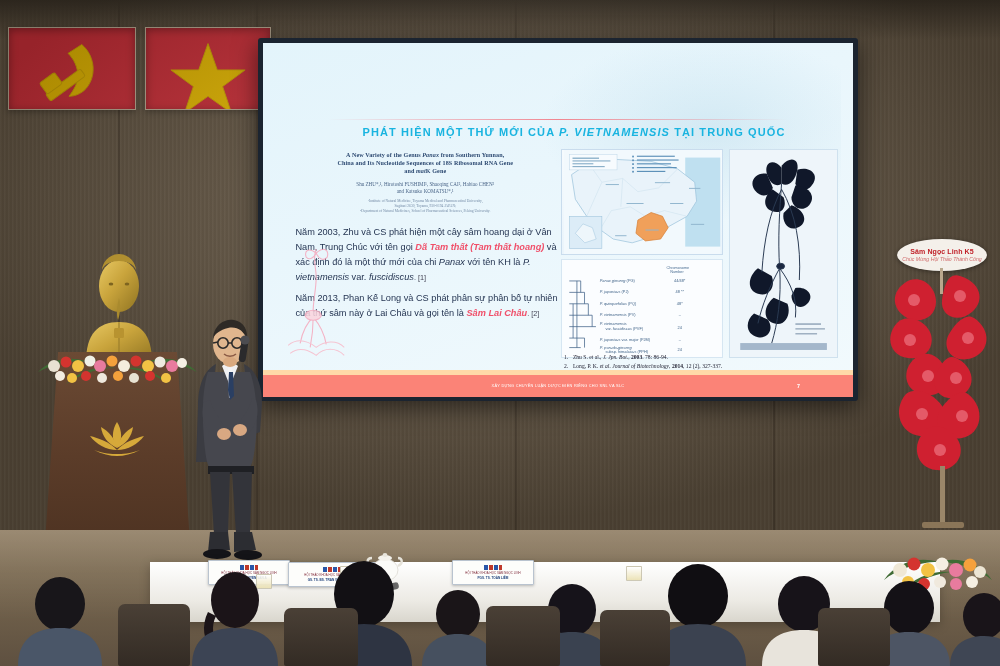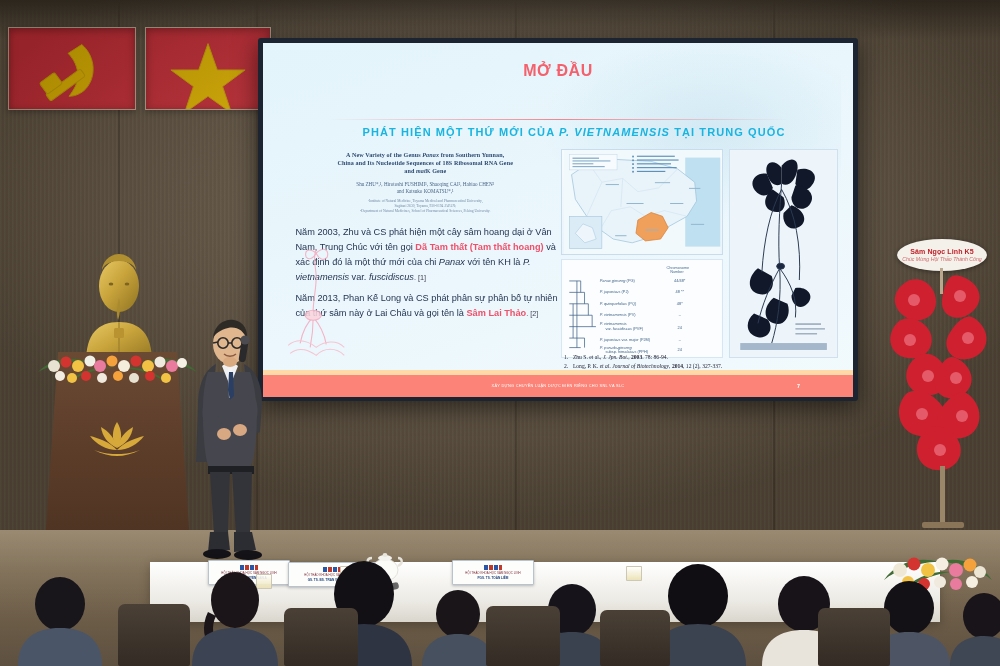--- a/index.html
+++ b/index.html
@@ -98,21 +98,21 @@
   .paper-title i{ font-style:italic;}
   .paper-authors { font-size:5.1px; margin-top:5px; line-height:1.4; opacity:.85;}
   .paper-aff { font-size:3.6px; margin-top:4px; line-height:1.45; opacity:.65;}
 
   
   .slide-body {
     position:absolute; left:5.5%; top:51.5%; width:46%;
     color:#1f2f4d; font-size:9.2px; line-height:1.62;
   }
   .slide-body p { margin-bottom:6px; }
-  .hl { color:#f0506a; font-weight:bold; }
+  .hl { color:#f0506a; font-style:italic; font-weight:bold; }
   .it { font-style:italic; }
   .ref { font-size:7.3px; color:#445; }
 
   
   .deco-ginseng {
     position:absolute; left:1.0%; bottom:10%; width:16%; height:34%;
     opacity:.85;
   }
 
   
@@ -261,21 +261,20 @@
       <polygon points="63,16 72.5,43 101,43 78,60 87,87 63,70 39,87 48,60 25,43 53.5,43" fill="#f2c200" stroke="#d9ae00" stroke-width="1"></polygon>
     </svg>
   </div>
 
   <div class="wall-vignette"></div>
 
   <div class="screen-frame">
     <div class="slide">
       <div class="slide-watermark"></div>
 
-      <div class="slide-title">MỞ ĐẦU</div>
       <div class="title-rule"></div>
 
       <div class="slide-subtitle">
         <span>PHÁT HIỆN MỘT THỨ MỚI CỦA </span><i>P. VIETNAMENSIS</i><span> TẠI TRUNG QUỐC</span>
       </div>
 
       <div class="paper-block">
         <div class="paper-title">
           <span>A New Variety of the Genus </span><i>Panax</i><span> from Southern Yunnan,</span><br>
           <span>China and Its Nucleotide Sequences of 18S Ribosomal RNA Gene</span><br>
@@ -288,21 +287,21 @@
         <div class="paper-aff">
           <span>¹Institute of Natural Medicine, Toyama Medical and Pharmaceutical University,</span><br>
           <span>Sugitani 2630, Toyama, 930-0194 JAPAN;</span><br>
           <span>²Department of Natural Medicines, School of Pharmaceutical Sciences, Peking University.</span>
         </div>
       </div>
 
       <div class="slide-body">
         <p><span>Năm 2003, Zhu và CS phát hiện một cây sâm hoang dại ở Vân Nam, Trung Chúc với tên gọi </span><span class="hl">Dã Tam thất (Tam thất hoang)</span><span> và xác định đó là một thứ mới của chi </span><span class="it">Panax</span><span> với tên KH là </span><span class="it">P. vietnamensis</span><span> var. </span><span class="it">fuscidiscus</span><span class="ref">. [1]</span></p>
 
-        <p><span>Năm 2013, Phan Kế Long và CS phát phân sự phân bố tự nhiên của thứ sâm này ở Lai Châu và gọi tên là </span><span class="hl">Sâm Lai Thảo</span><span class="ref">. [2]</span></p>
+        <p><span>Năm 2013, Phan Kế Long và CS phát phân sự phân bố tự nhiên của thứ sâm này ở Lai Châu và gọi tên là </span><span class="hl">Sâm Lai Châu</span><span class="ref">. [2]</span></p>
       </div>
 
       <svg class="deco-ginseng" viewBox="0 0 60 120">
         <g stroke="#f5a9bd" fill="none" stroke-width="1.1">
           <path d="M30 8 C26 18 30 26 30 36 C30 50 26 62 27 76"></path>
           <path d="M30 12 C22 6 18 10 20 16 C24 20 28 16 30 12Z"></path>
           <path d="M30 12 C38 5 43 9 41 16 C37 21 32 17 30 12Z"></path>
           <path d="M27 76 C20 82 16 92 14 102"></path>
           <path d="M27 76 C34 84 38 92 40 103"></path>
           <path d="M27 76 C27 88 26 96 24 106"></path>

